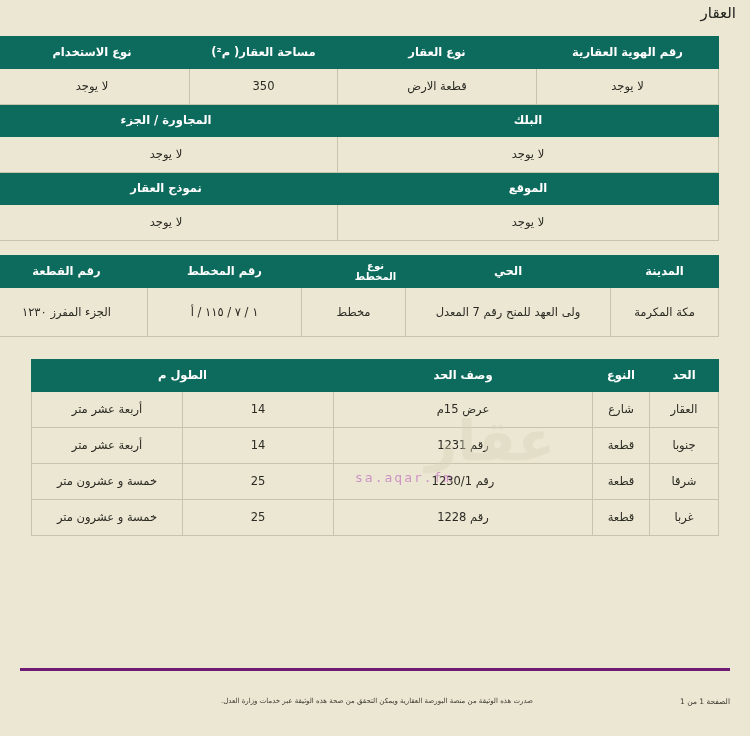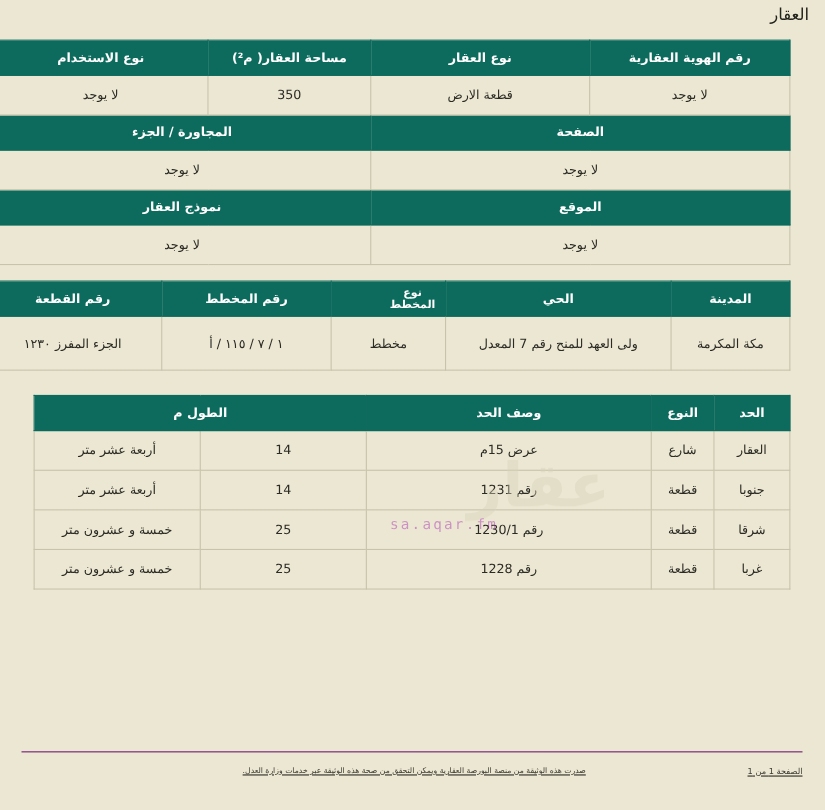--- a/index.html
+++ b/index.html
@@ -103,27 +103,26 @@
     color: #a21caf;
     letter-spacing: 2px;
     direction: ltr;
     font-family: "DejaVu Sans Mono", "Liberation Mono", monospace;
   }
   .footer {
     position: absolute;
     left: 20px;
     right: 20px;
     bottom: 30px;
-    border-top: 1px solid #701a75;
-    padding-top: 12px;
+    border-top: 3px solid #701a75;
+    padding-top: 25px;
     display: flex;
     flex-direction: row-reverse;
     align-items: center;
     justify-content: space-between;
-    text-decoration: underline;
   }
   .footer-note {
     font-size: 7px;
     color: #3a3a30;
     flex: 1;
     text-align: center;
     line-height: 10px;
   }
   .footer-page {
     font-size: 7.5px;
@@ -152,21 +151,21 @@
           <th style="width:139px">مساحة العقار( م²)</th>
           <th style="width:186px">نوع الاستخدام</th>
         </tr>
         <tr>
           <td>لا يوجد</td>
           <td>قطعة الارض</td>
           <td>350</td>
           <td>لا يوجد</td>
         </tr>
         <tr>
-          <th colspan="2">الصفحة</th>
+          <th colspan="2">البلك</th>
           <th colspan="2">المجاورة / الجزء</th>
         </tr>
         <tr>
           <td colspan="2">لا يوجد</td>
           <td colspan="2">لا يوجد</td>
         </tr>
         <tr>
           <th colspan="2">الموقع</th>
           <th colspan="2">نموذج العقار</th>
         </tr>

